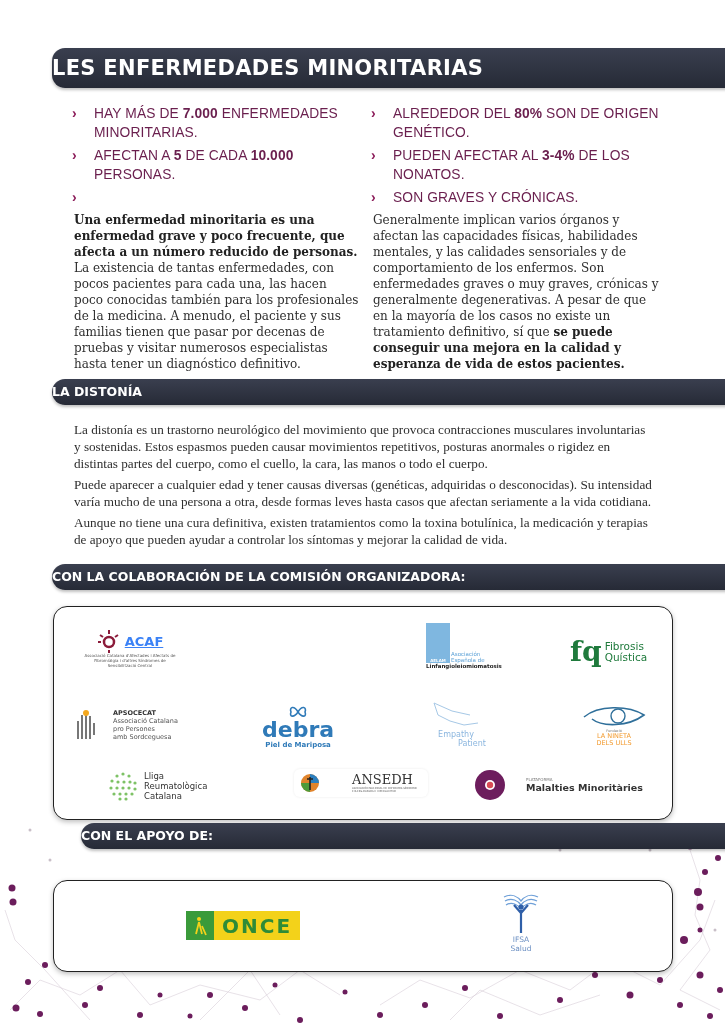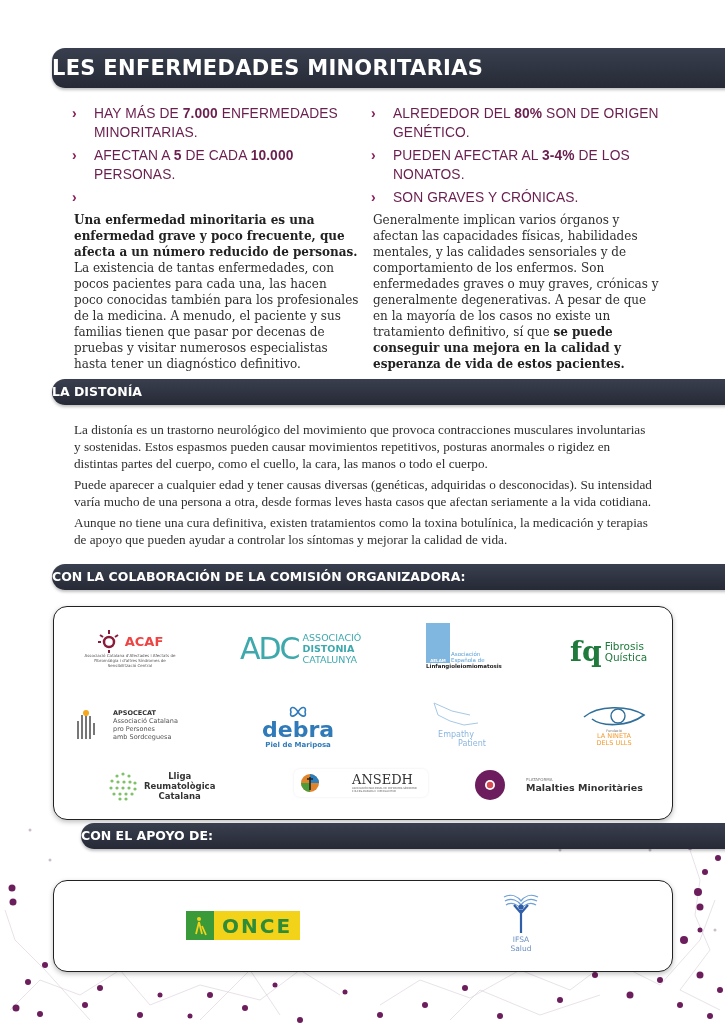--- a/index.html
+++ b/index.html
@@ -163,33 +163,25 @@
       <svg width="24" height="24" viewBox="0 0 24 24">
           <circle cx="12" cy="13" r="5" fill="none" stroke="#8b1b3a" stroke-width="2.5"></circle>
           <g stroke="#8b1b3a" stroke-width="2">
             <line x1="12" y1="1" x2="12" y2="5"></line>
             <line x1="3" y1="6" x2="6" y2="8"></line>
             <line x1="21" y1="6" x2="18" y2="8"></line>
             <line x1="1" y1="13" x2="4" y2="13"></line>
             <line x1="12" y1="21" x2="12" y2="24"></line>
           </g>
         </svg>
-      <span style="color:#ef4444;font-weight:bold;font-size:13px;">ACAF</span>
+      <span style="color:#3b82f6;font-weight:bold;font-size:13px;text-decoration:underline;">ACAF</span>
     </div>
     <span style="font-size:4px;line-height:5px;color:#555;text-align:center;width:95px;">Associació Catalana d'Afectades i Afectats de Fibromiàlgia i d'altres Síndromes de Sensibilització Central</span>
   </div>
 
-  <div class="logo" style="left:186px;top:24px;gap:4px;">
-    <span style="font-size:30px;color:#3ea9ad;font-family:'DejaVu Sans',sans-serif;letter-spacing:-2px;">ADC</span>
-    <div style="display:flex;flex-direction:column;font-size:9.5px;line-height:11px;color:#3ea9ad;">
-      <span>ASSOCIACIÓ</span>
-      <span style="font-weight:bold;">DISTONIA</span>
-      <span>CATALUNYA</span>
-    </div>
-  </div>
 
   <div class="logo" style="left:372px;top:16px;width:70px;height:56px;flex-direction:column;align-items:flex-start;">
     <div style="display:flex;align-items:flex-end;">
       <div style="width:24px;height:40px;background:#7fb7e0;display:flex;align-items:flex-end;justify-content:center;">
         <span style="font-size:4px;color:#fff;font-weight:bold;">AELAM</span>
       </div>
       <div style="display:flex;flex-direction:column;font-size:5.5px;line-height:6px;color:#5aa0d6;margin-left:1px;">
         <span>Asociación</span>
         <span>Española de</span>
       </div>
@@ -261,21 +253,21 @@
           <circle cx="21" cy="17" r="1.6"></circle>
           <circle cx="27" cy="18" r="1.6"></circle>
           <circle cx="6" cy="23" r="1.6"></circle>
           <circle cx="12" cy="23" r="1.6"></circle>
           <circle cx="18" cy="23" r="1.6"></circle>
           <circle cx="24" cy="23" r="1.6"></circle>
           <circle cx="12" cy="28" r="1.6"></circle>
           <circle cx="18" cy="28" r="1.6"></circle>
         </g>
       </svg>
-    <div style="display:flex;flex-direction:column;font-size:8.5px;line-height:10px;color:#333;font-weight:bold;text-align:center;">
+    <div style="display:flex;flex-direction:column;font-size:8.5px;line-height:10px;color:#333;font-weight:normal;">
       <span>Lliga</span>
       <span>Reumatològica</span>
       <span>Catalana</span>
     </div>
     </div>
 
   <div class="logo" style="left:240px;top:162px;gap:4px;padding:4px 6px;border-radius:6px;box-shadow:0 0 3px rgba(0,0,0,0.08);">
     <svg width="20" height="20" viewBox="0 0 20 20">
         <circle cx="10" cy="10" r="9" fill="#e0842c"></circle>
         <path d="M10 1 A9 9 0 0 1 19 10 L10 10Z" fill="#2a7fc0"></path>

